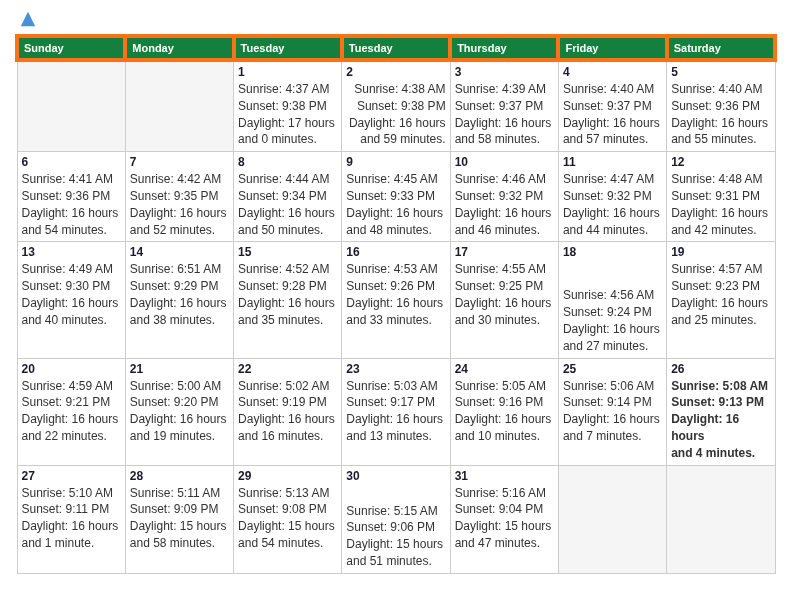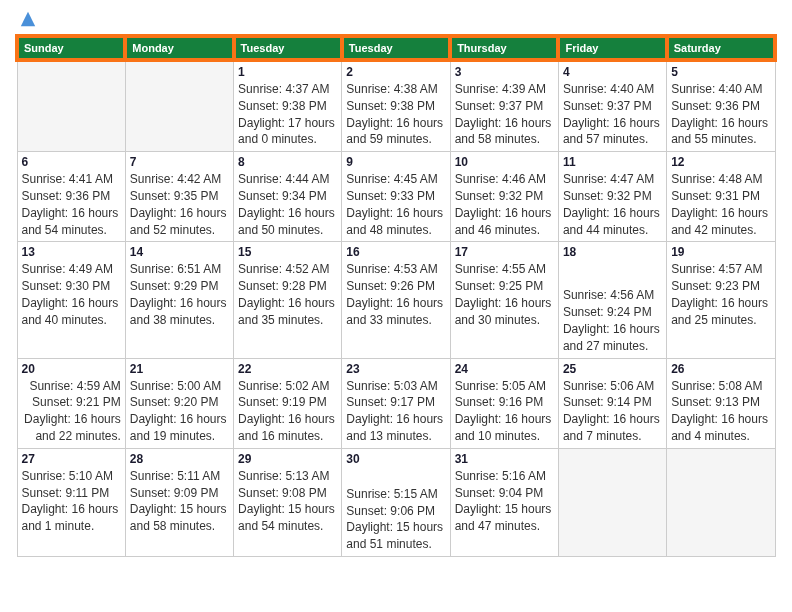--- a/index.html
+++ b/index.html
@@ -137,21 +137,21 @@
           <td class="empty"></td>
           <td>
             <span class="day-number">1</span>
             <div class="day-info" style="white-space: pre-line;">Sunrise: 4:37 AM
 Sunset: 9:38 PM
 Daylight: 17 hours
 and 0 minutes.</div>
           </td>
           <td>
             <span class="day-number">2</span>
-            <div class="day-info" style="white-space: pre-line;">Sunrise: 4:38 AM
+            <div class="day-info" style="white-space: pre-line; text-align: right;">Sunrise: 4:38 AM
 Sunset: 9:38 PM
 Daylight: 16 hours
 and 59 minutes.</div>
           </td>
           <td>
             <span class="day-number">3</span>
             <div class="day-info" style="white-space: pre-line;">Sunrise: 4:39 AM
 Sunset: 9:37 PM
 Daylight: 16 hours
 and 58 minutes.</div>
@@ -269,21 +269,21 @@
             <span class="day-number">19</span>
             <div class="day-info" style="white-space: pre-line;">Sunrise: 4:57 AM
 Sunset: 9:23 PM
 Daylight: 16 hours
 and 25 minutes.</div>
           </td>
         </tr>
         <tr>
           <td>
             <span class="day-number">20</span>
-            <div class="day-info" style="white-space: pre-line; text-align: right;">Sunrise: 4:59 AM
+            <div class="day-info" style="white-space: pre-line;">Sunrise: 4:59 AM
 Sunset: 9:21 PM
 Daylight: 16 hours
 and 22 minutes.</div>
           </td>
           <td>
             <span class="day-number">21</span>
             <div class="day-info" style="white-space: pre-line;">Sunrise: 5:00 AM
 Sunset: 9:20 PM
 Daylight: 16 hours
 and 19 minutes.</div>
@@ -311,21 +311,21 @@
           </td>
           <td>
             <span class="day-number">25</span>
             <div class="day-info" style="white-space: pre-line;">Sunrise: 5:06 AM
 Sunset: 9:14 PM
 Daylight: 16 hours
 and 7 minutes.</div>
           </td>
           <td>
             <span class="day-number">26</span>
-            <div class="day-info" style="white-space: pre-line;">Sunrise: 5:08 AM
+            <div class="day-info" style="white-space: pre-line; font-weight: bold;">Sunrise: 5:08 AM
 Sunset: 9:13 PM
 Daylight: 16 hours
 and 4 minutes.</div>
           </td>
         </tr>
         <tr>
           <td>
             <span class="day-number">27</span>
             <div class="day-info" style="white-space: pre-line;">Sunrise: 5:10 AM
 Sunset: 9:11 PM

